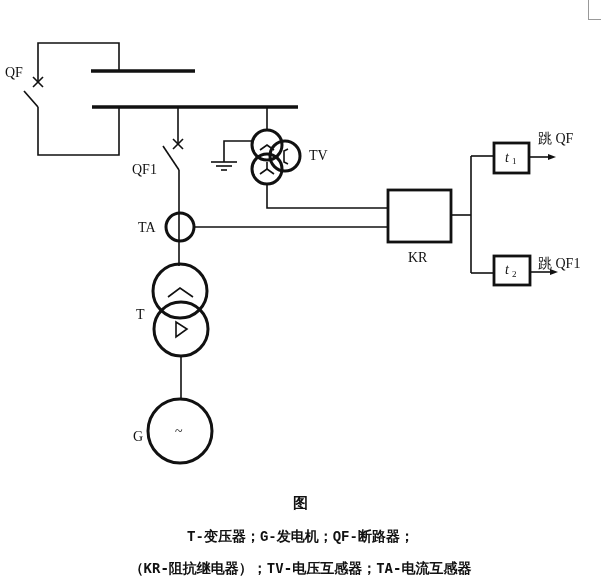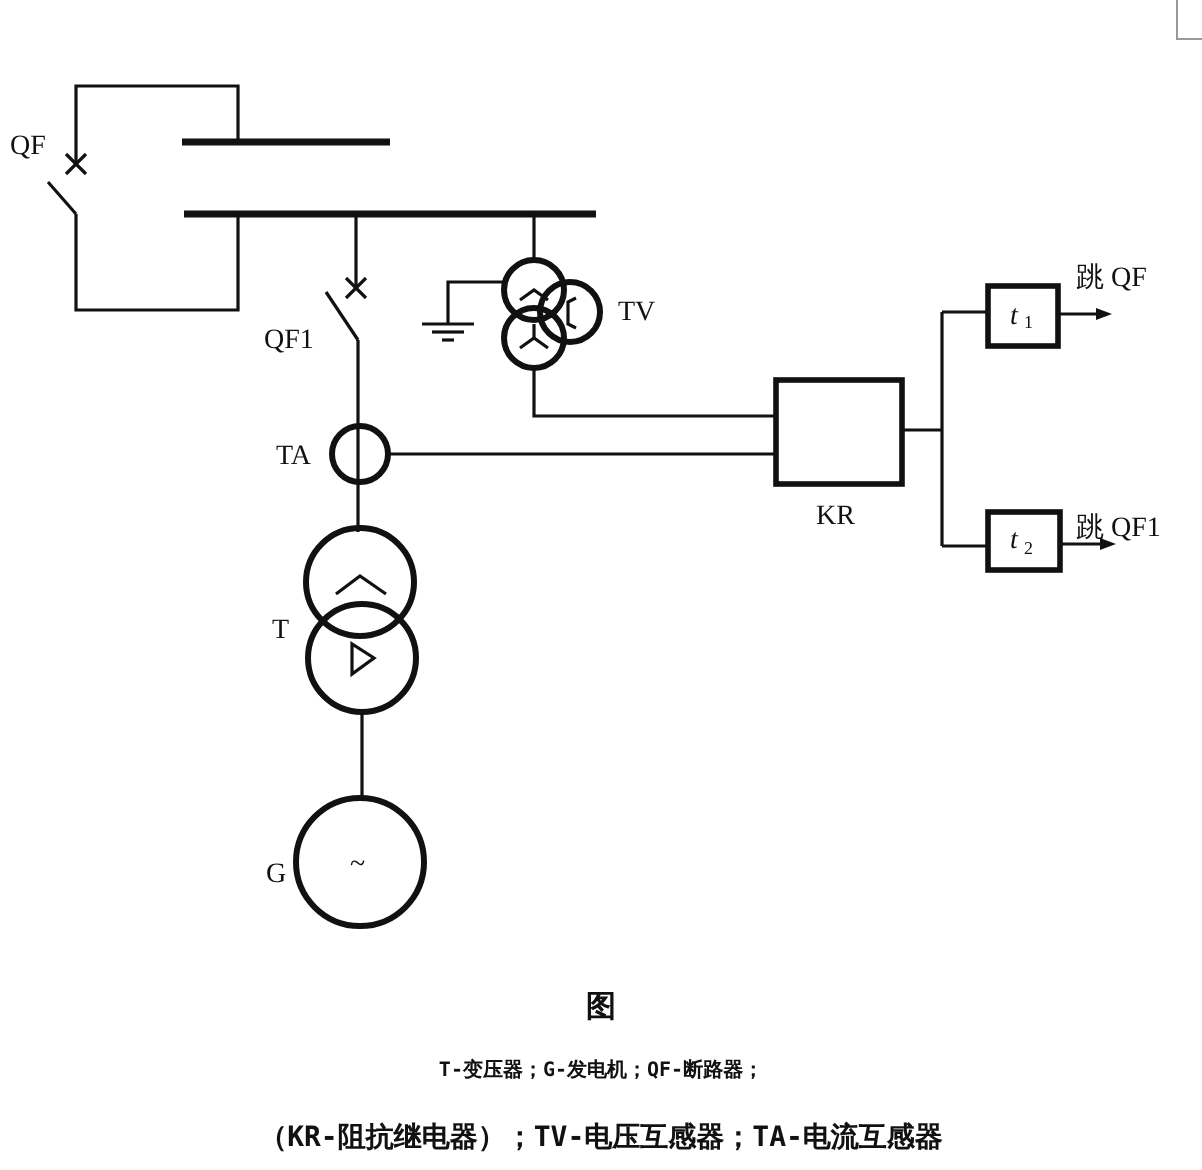--- a/index.html
+++ b/index.html
@@ -7,21 +7,21 @@
   svg#diagram { position: absolute; left: 0; top: 0; }
   .ln { stroke: #111; stroke-width: 1.6; fill: none; }
   .thick { stroke: #111; stroke-width: 3.6; fill: none; }
   .circ { stroke: #111; stroke-width: 3; fill: none; }
   .box { stroke: #111; stroke-width: 2.8; fill: #fff; }
   .lbl { font-family: "Liberation Serif", serif; font-size: 14px; fill: #111; }
   .sub { font-family: "Liberation Serif", serif; font-size: 9px; fill: #111; }
   .ital { font-style: italic; }
   .caption { position: absolute; left: 0; width: 601px; text-align: center; font-family: "DejaVu Sans Mono", "Liberation Mono", monospace; font-weight: bold; color: #111; }
   #cap-title { top: 494px; font-size: 15px; }
-  #cap-line1 { top: 528px; font-size: 10px; }
+  #cap-line1 { top: 528px; font-size: 14px; font-family: Liberation Mono, monospace; }
   #cap-line2 { top: 560px; font-size: 14px; }
   .corner-mark { position: absolute; left: 588px; top: 0; width: 13px; height: 19px; border-left: 1px solid #999; border-bottom: 1px solid #999; }
 </style>
 </head>
 <body>
 
 <div class="corner-mark"></div>
 
 <svg id="diagram" width="601" height="500" viewBox="0 0 601 500">
 

